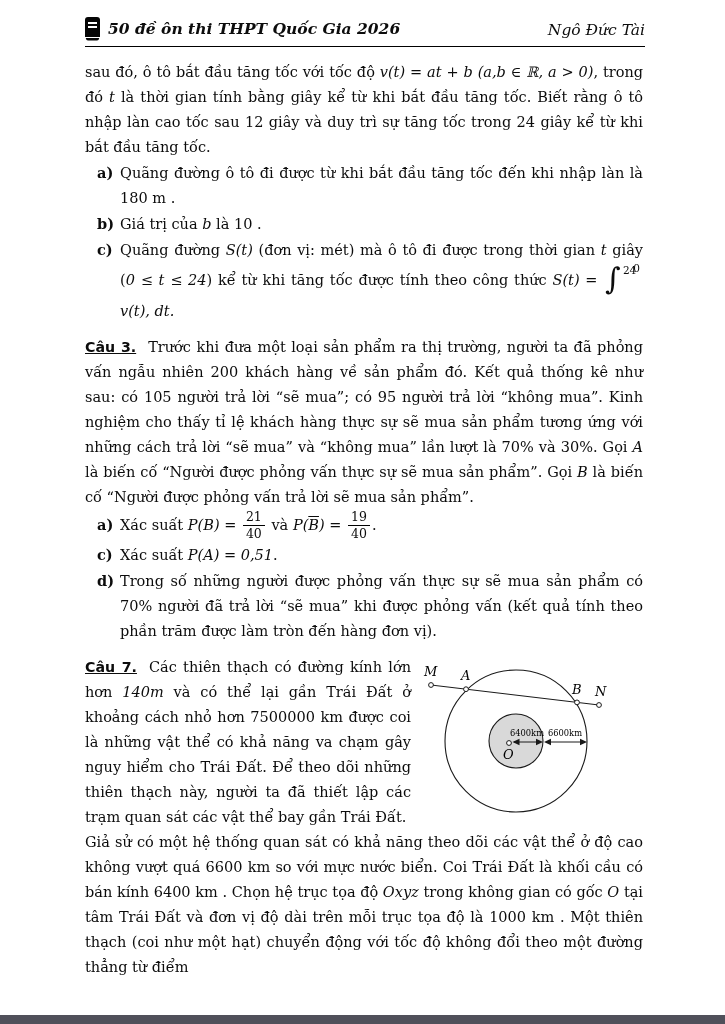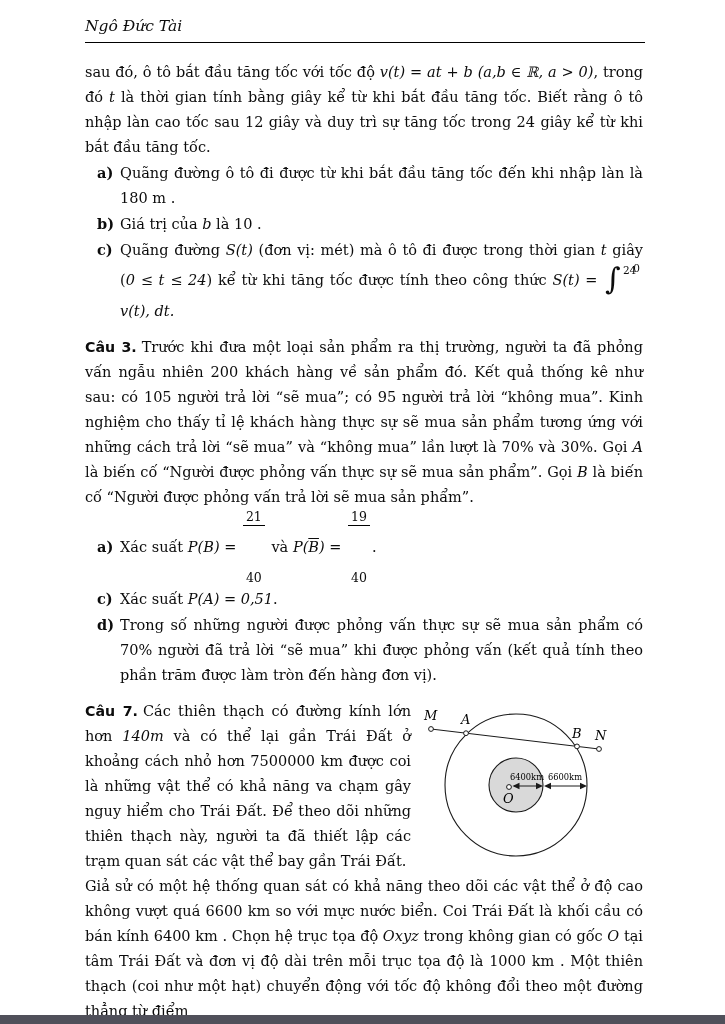--- a/index.html
+++ b/index.html
@@ -33,32 +33,32 @@
   .hdr-title{font-weight:bold;}
 
   
   .content{position:absolute;left:85px;right:82px;top:60px;}
   .para{margin:0;line-height:25px;text-align:justify;}
   .opt{line-height:25px;text-align:justify;padding-left:35px;}
   .opt .lbl{font-weight:bold;display:inline-block;width:23px;margin-left:-23px;}
   .q-para{margin-top:11px;}
   .q-label{
     font-family:"DejaVu Sans","Liberation Sans",sans-serif;
-    font-weight:bold;font-size:14.2px;margin-right:5px;
+    font-weight:bold;font-size:14.2px;margin-right:12px;text-decoration:underline;
   }
   .mi{font-style:italic;font-family:"DejaVu Serif","Liberation Serif",serif;}
   .bar{text-decoration:overline;}
 
   
   .frac{
     display:inline-block;text-align:center;vertical-align:middle;
     font-size:12.5px;line-height:1.15;margin:0 2px;font-style:italic;
   }
   .frac .num{display:block;border-bottom:1.1px solid #000;padding:0 3px 1px;}
-  .frac .den{display:block;padding-top:1px;margin-top:44px;}
+  .frac .den{display:block;padding-top:1px;}
   .frac .num,.frac .den{font-style:normal;}
 
   
   .intg{display:inline-flex;align-items:center;vertical-align:middle;margin:0 3px 0 2px;}
   .int-sign{font-size:30px;line-height:1;transform:translateY(-2px);}
   .int-lims{
     display:inline-flex;justify-content:space-between;
     height:36px;font-size:10.5px;line-height:1;
   }
   .int-lims .up{margin-left:2px;margin-top:2px;}
@@ -78,20 +78,24 @@
     display:flex;justify-content:space-between;font-size:15.3px;
   }
   .bottom-bar{position:absolute;left:0;right:0;bottom:0;height:9px;background:#50505a;}
 </style>
 </head>
 <body>
 
 <div class="page">
 
   <div class="hdr">
+    <div class="hdr-left">
+        <span class="book-icon"></span>
+        <span class="hdr-title">50 đề ôn thi THPT Quốc Gia 2026</span>
+      </div>
     <span class="hdr-author">Ngô Đức Tài</span>
   </div>
 
   <div class="content">
 
     <p class="para"><span>sau đó, ô tô bắt đầu tăng tốc với tốc độ </span><i class="mi">v(t) = at + b (a,b ∈ ℝ, a &gt; 0)</i><span>, trong đó </span><i class="mi">t</i><span> là thời gian tính bằng giây kể từ khi bắt đầu tăng tốc. Biết rằng ô tô nhập làn cao tốc sau 12 giây và duy trì sự tăng tốc trong 24 giây kể từ khi bắt đầu tăng tốc.</span></p>
 
     <div class="opt"><span class="lbl">a)</span><span>Quãng đường ô tô đi được từ khi bắt đầu tăng tốc đến khi nhập làn là 180 m .</span></div>
 
     <div class="opt"><span class="lbl">b)</span><span>Giá trị của </span><i class="mi">b</i><span> là 10 .</span></div>

